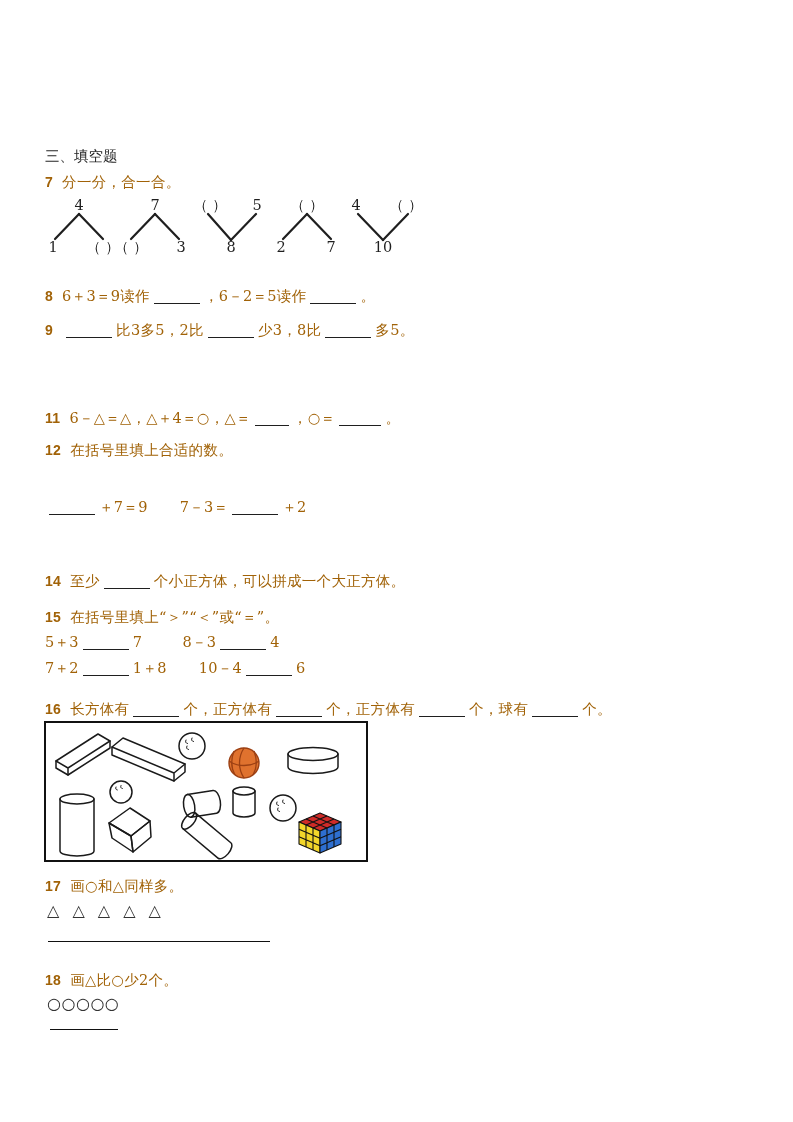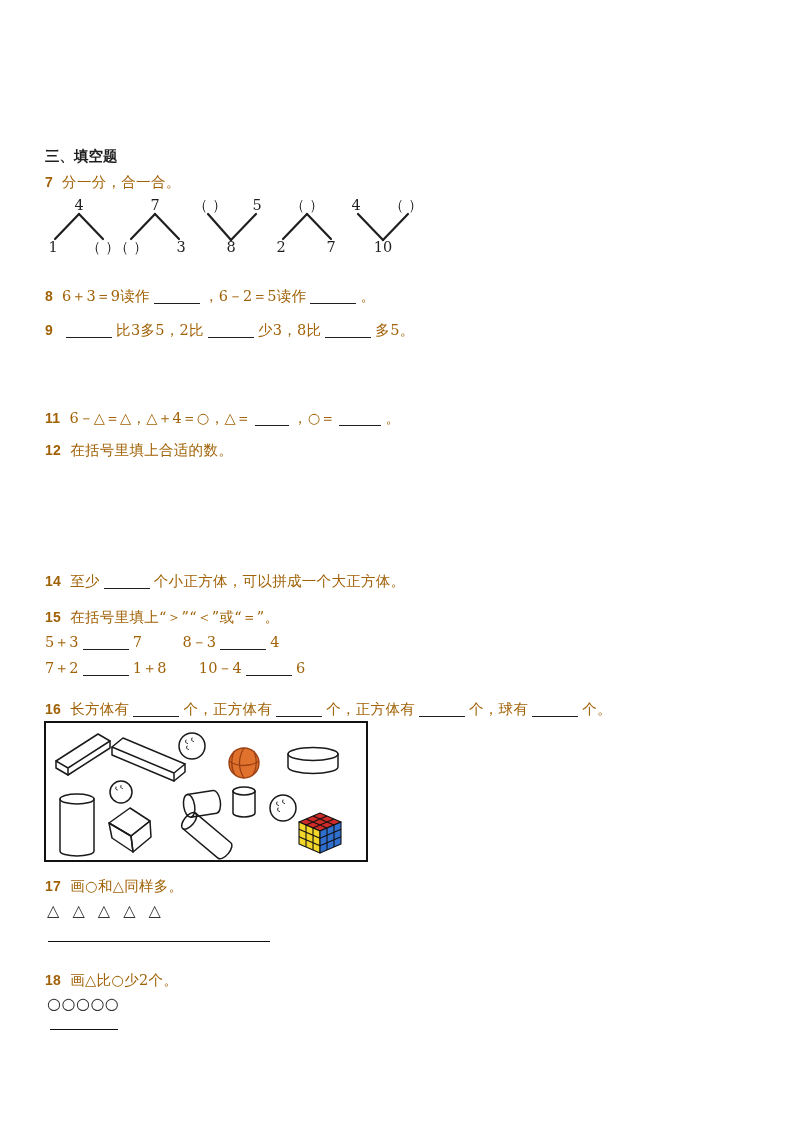--- a/index.html
+++ b/index.html
@@ -6,21 +6,21 @@
   .page {
     position:relative; width:793px; height:1122px; background:#ffffff;
     font-family:"DejaVu Serif", serif; color:#1f1f1f; overflow:hidden;
   }
   .q {
     position:absolute; left:45px; font-size:14.5px; white-space:nowrap;
     color:#a16207; letter-spacing:0.3px;
   }
   .section-title {
     position:absolute; left:45px; top:147px;
-    font-family:"Liberation Sans", sans-serif; font-weight:bold; font-size:14.5px;
+    font-family:"Liberation Sans", sans-serif; font-weight:normal; font-size:14.5px;
   }
   .qnum {
     font-family:"Liberation Sans", sans-serif; font-weight:bold;
     font-size:14px; margin-right:9px;
   }
   .blank {
     display:inline-block; width:46px; height:12px;
     border-bottom:1.4px solid #1f1f1f; margin:0 4px; vertical-align:-3px;
   }
   .blank.sm { width:34px; }
@@ -106,20 +106,23 @@
     <span class="qnum">9</span><span class="blank"></span><span>比3多5，2比</span><span class="blank"></span><span>少3，8比</span><span class="blank"></span><span>多5。</span>
   </div>
 
 
   <div class="q" style="top:409px">
     <span class="qnum">11</span><span>6－△＝△，△＋4＝○，△＝</span><span class="blank sm"></span><span>，○＝</span><span class="blank md"></span><span>。</span>
   </div>
 
   <div class="q" style="top:441px">
     <span class="qnum">12</span><span>在括号里填上合适的数。</span>
+  </div>
+  <div class="q" style="top:498px">
+    <span class="blank"></span><span>＋7＝9</span><span class="gap"></span><span>7－3＝</span><span class="blank"></span><span>＋2</span>
   </div>
 
 
   <div class="q" style="top:572px">
     <span class="qnum">14</span><span>至少</span><span class="blank"></span><span>个小正方体，可以拼成一个大正方体。</span>
   </div>
 
   <div class="q" style="top:608px">
     <span class="qnum">15</span><span>在括号里填上“＞”“＜”或“＝”。</span>
   </div>

